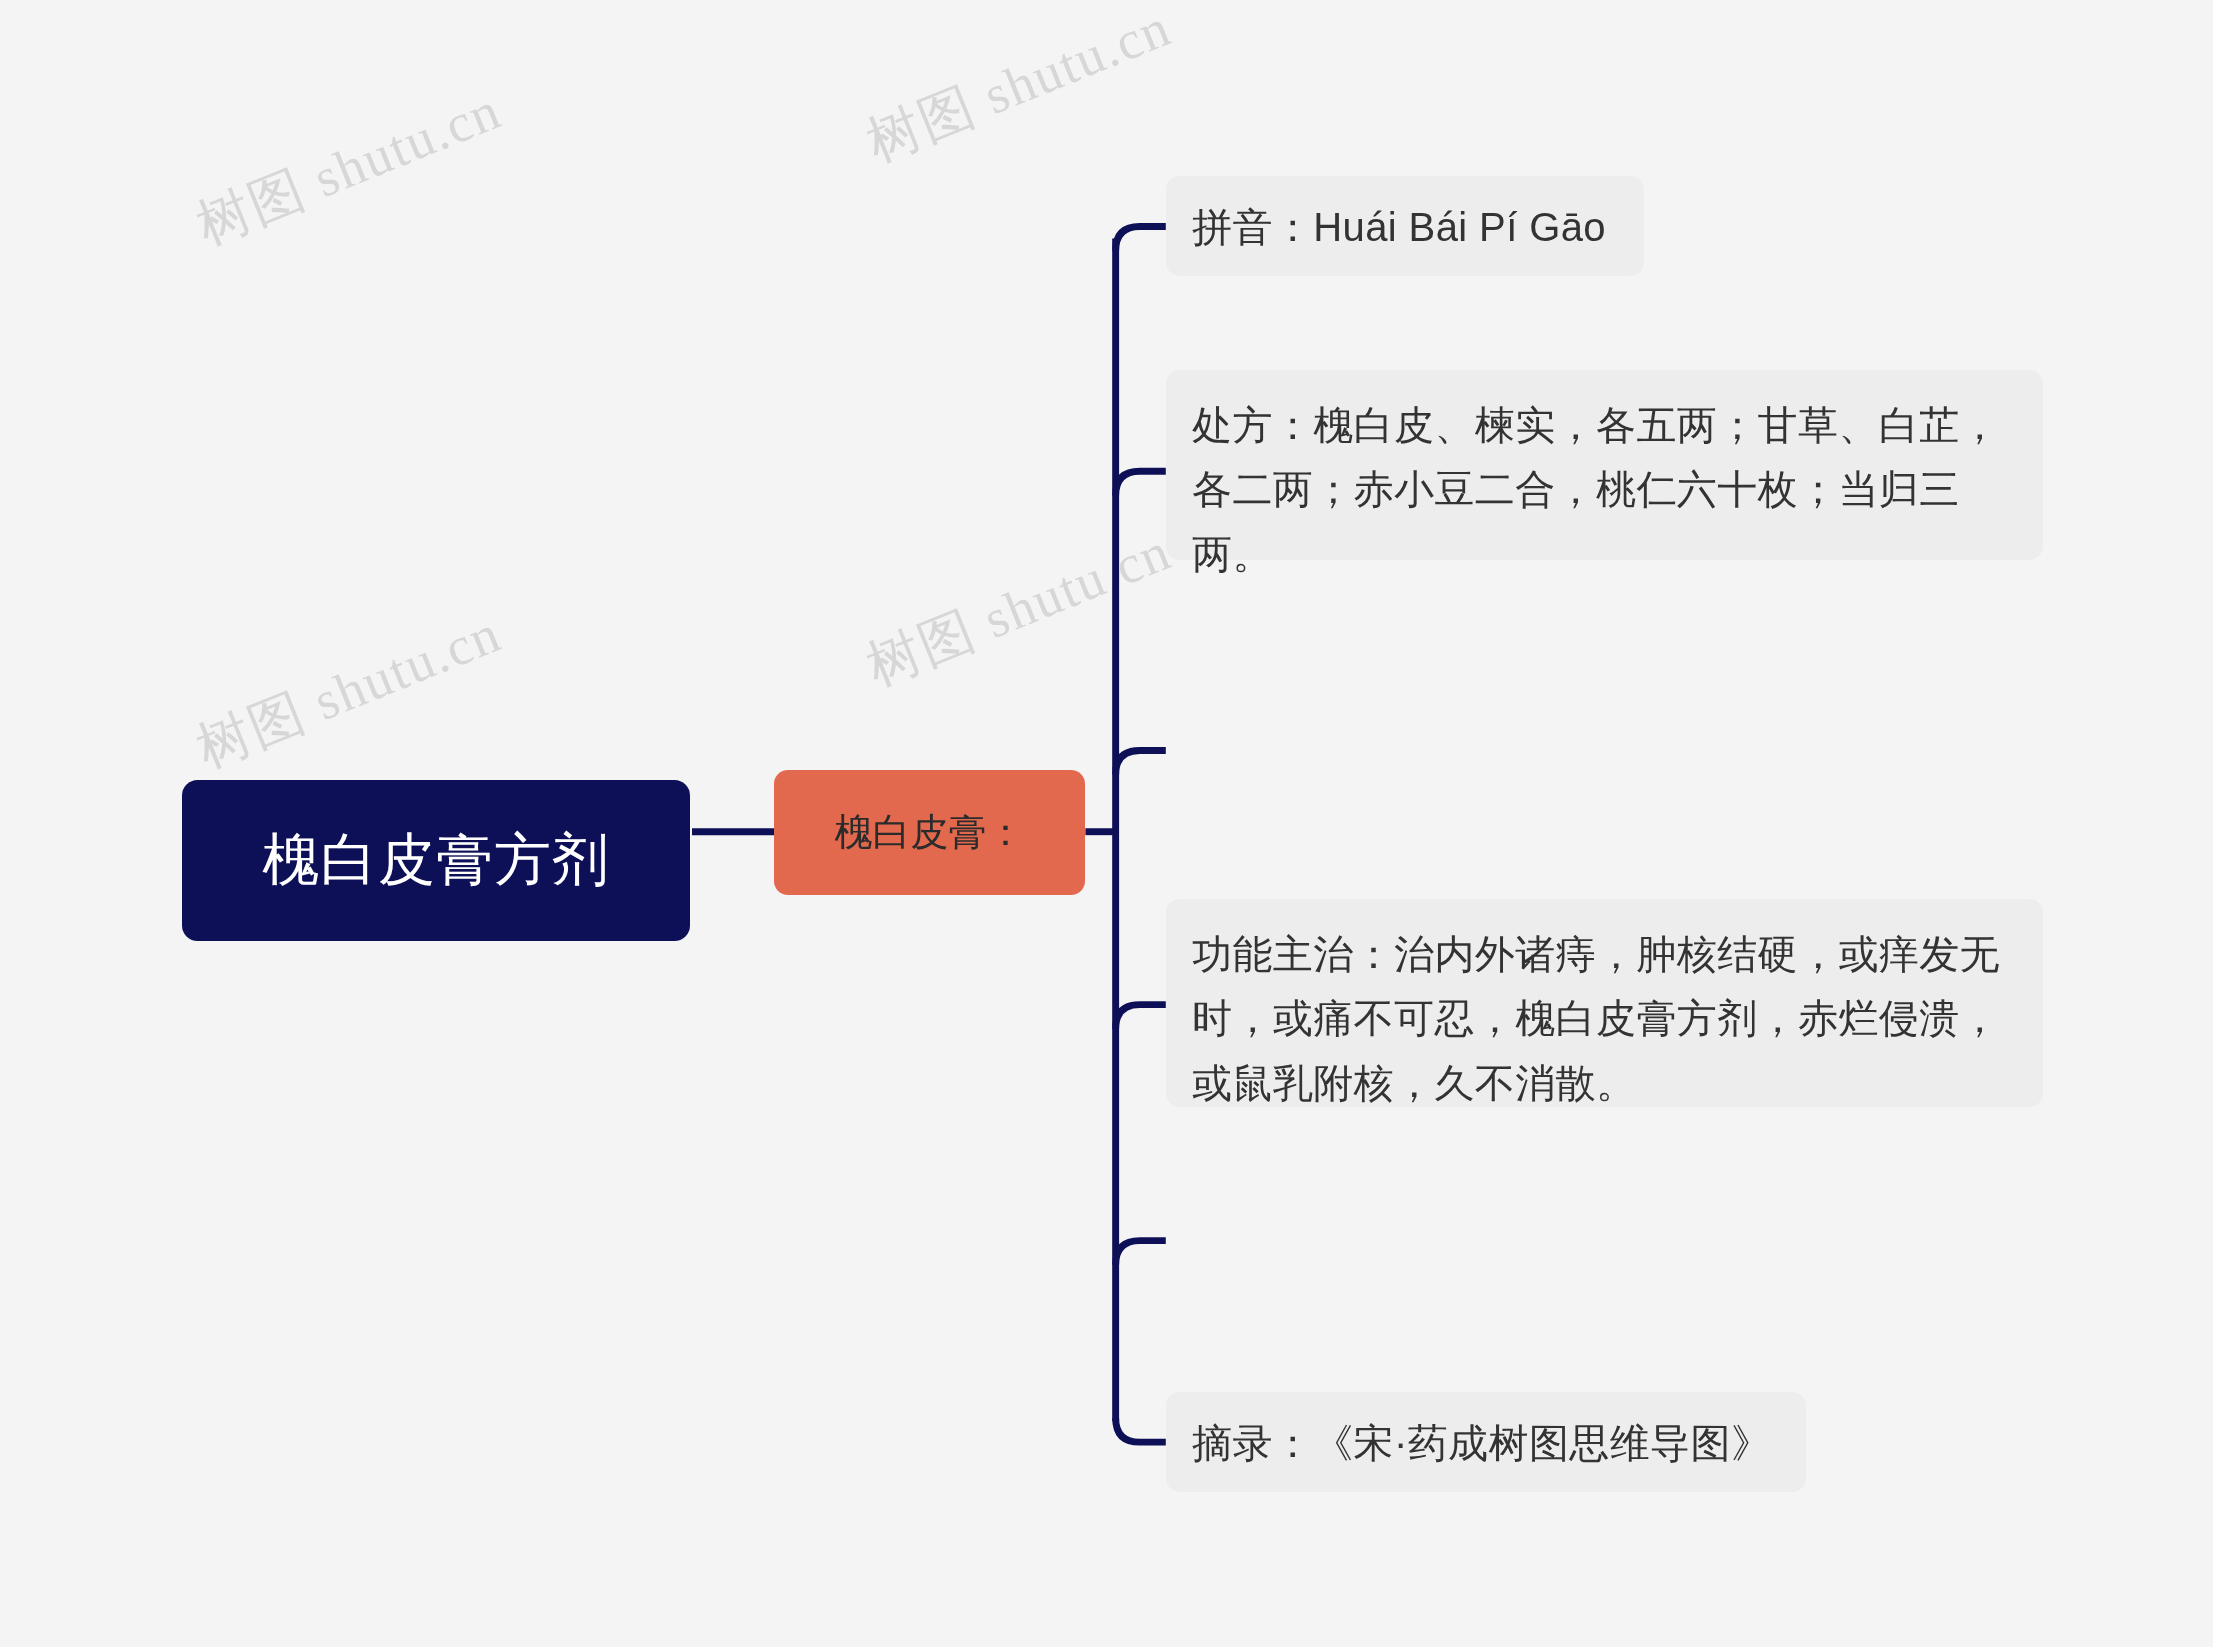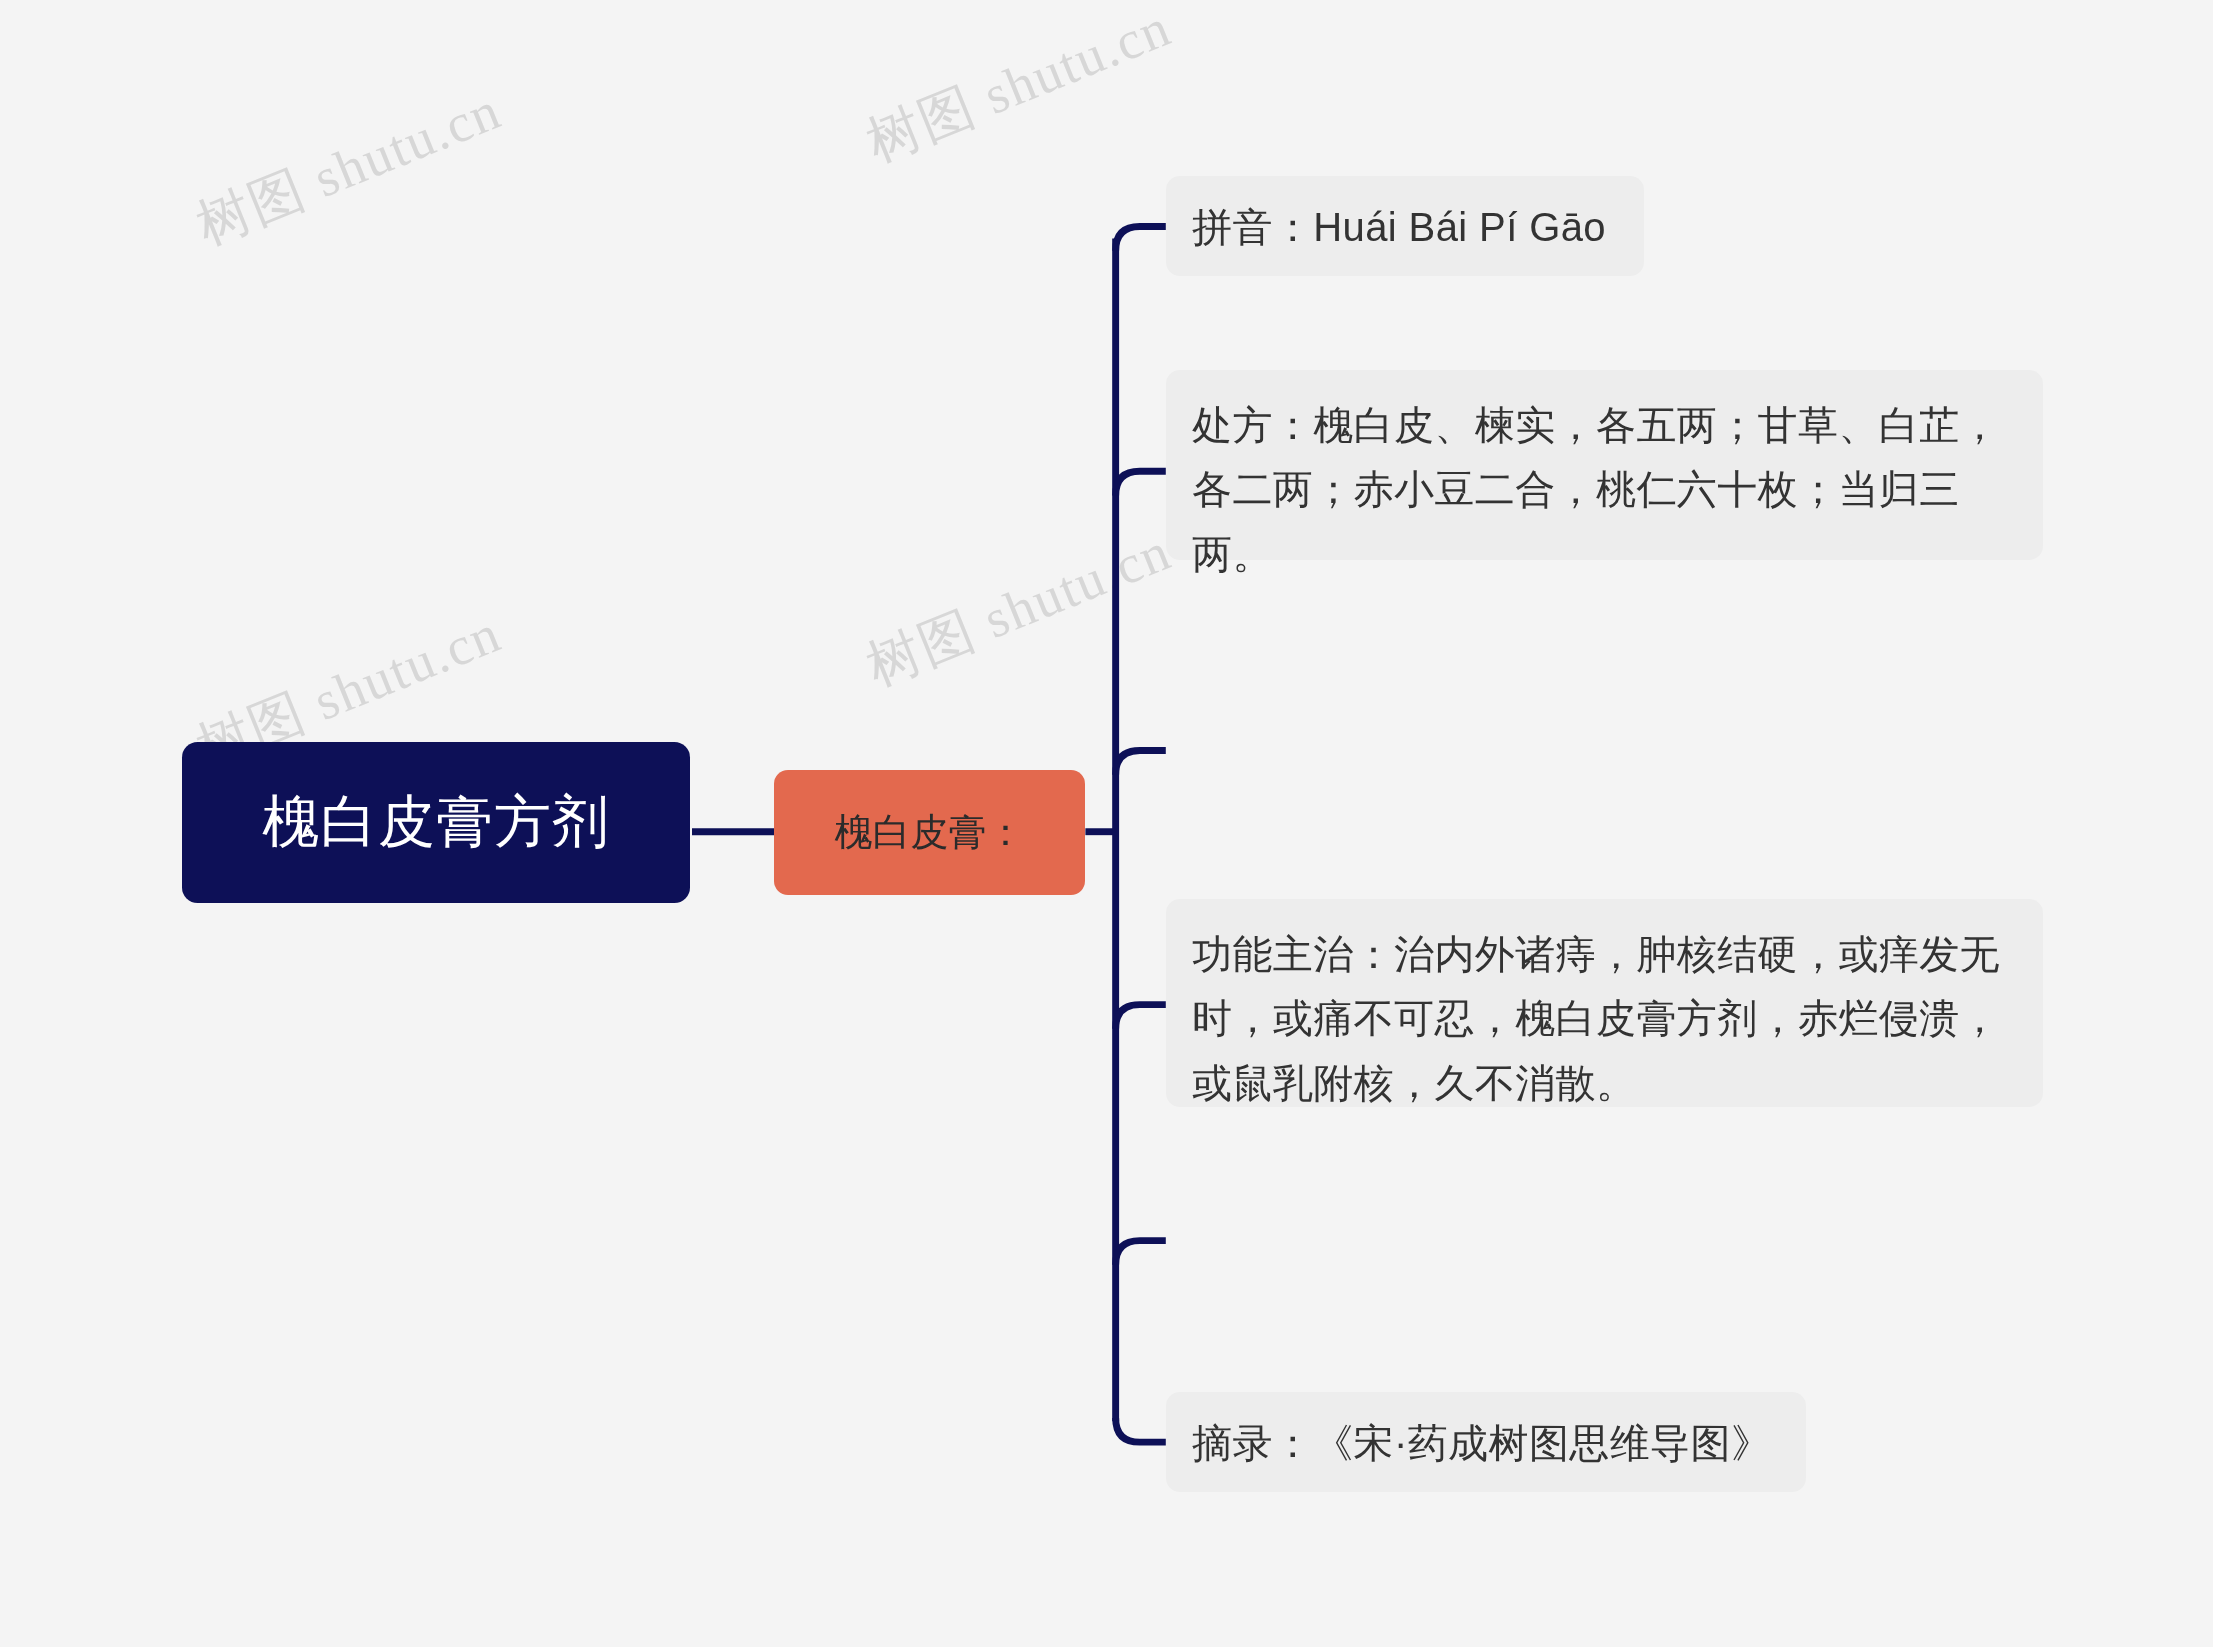--- a/index.html
+++ b/index.html
@@ -80,21 +80,21 @@
     <path d="M 1290 280 L 1290 1640" fill="none" stroke="#0d1057" stroke-width="8" stroke-linecap="square"></path>
 
     <path d="M 1290 290 Q 1290 262 1318 262 L 1348 262" fill="none" stroke="#0d1057" stroke-width="8"></path>
     <path d="M 1290 573 Q 1290 545 1318 545 L 1348 545" fill="none" stroke="#0d1057" stroke-width="8"></path>
     <path d="M 1290 896 Q 1290 868 1318 868 L 1348 868" fill="none" stroke="#0d1057" stroke-width="8"></path>
     <path d="M 1290 1190 Q 1290 1162 1318 1162 L 1348 1162" fill="none" stroke="#0d1057" stroke-width="8"></path>
     <path d="M 1290 1463 Q 1290 1435 1318 1435 L 1348 1435" fill="none" stroke="#0d1057" stroke-width="8"></path>
     <path d="M 1290 1640 Q 1290 1668 1318 1668 L 1348 1668" fill="none" stroke="#0d1057" stroke-width="8"></path>
   </svg>
 
-  <div class="node node-root" style="left:182px;top:742px;width:508px;height:161px;">
+  <div class="node node-root" style="left:182px;top:780px;width:508px;height:161px;">
     <span>槐白皮膏方剂</span>
   </div>
 
   <div class="node node-branch" style="left:774px;top:770px;width:311px;height:125px;">
     <span>槐白皮膏：</span>
   </div>
 
   <div class="node node-leaf tight" style="left:1166px;top:176px;width:478px;height:100px;">
     <span>拼音：Huái Bái Pí Gāo</span>
   </div>

